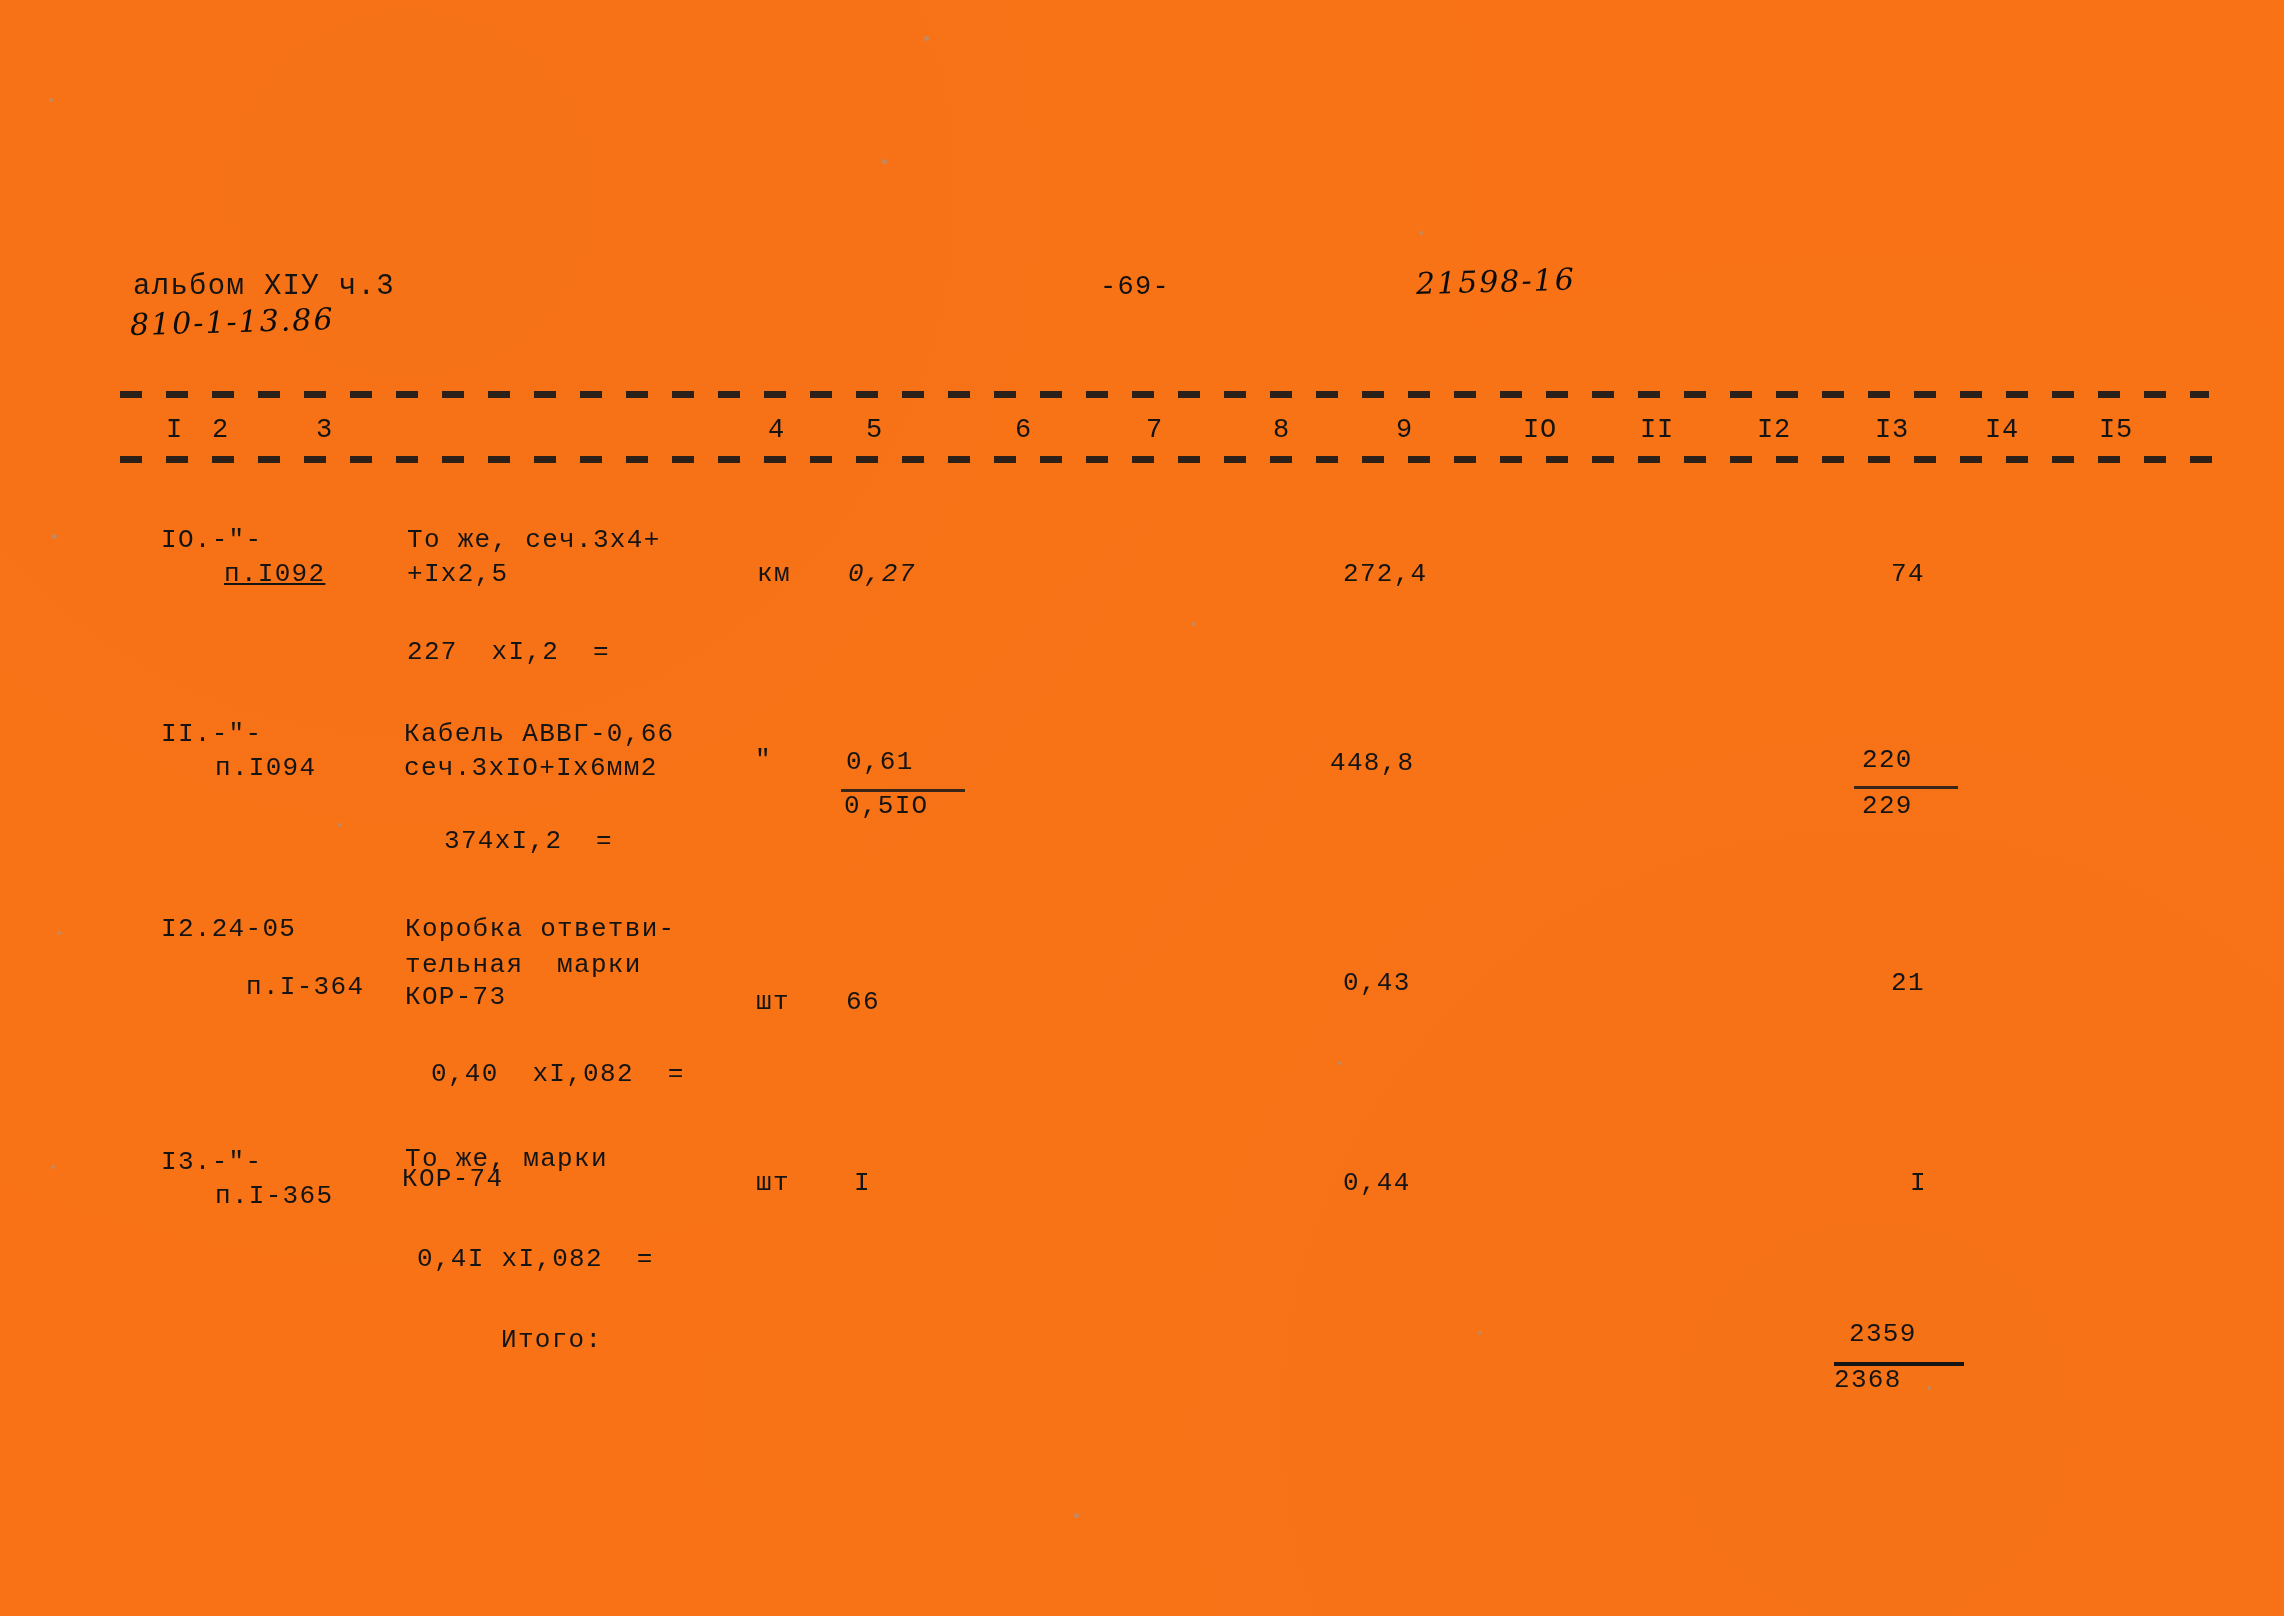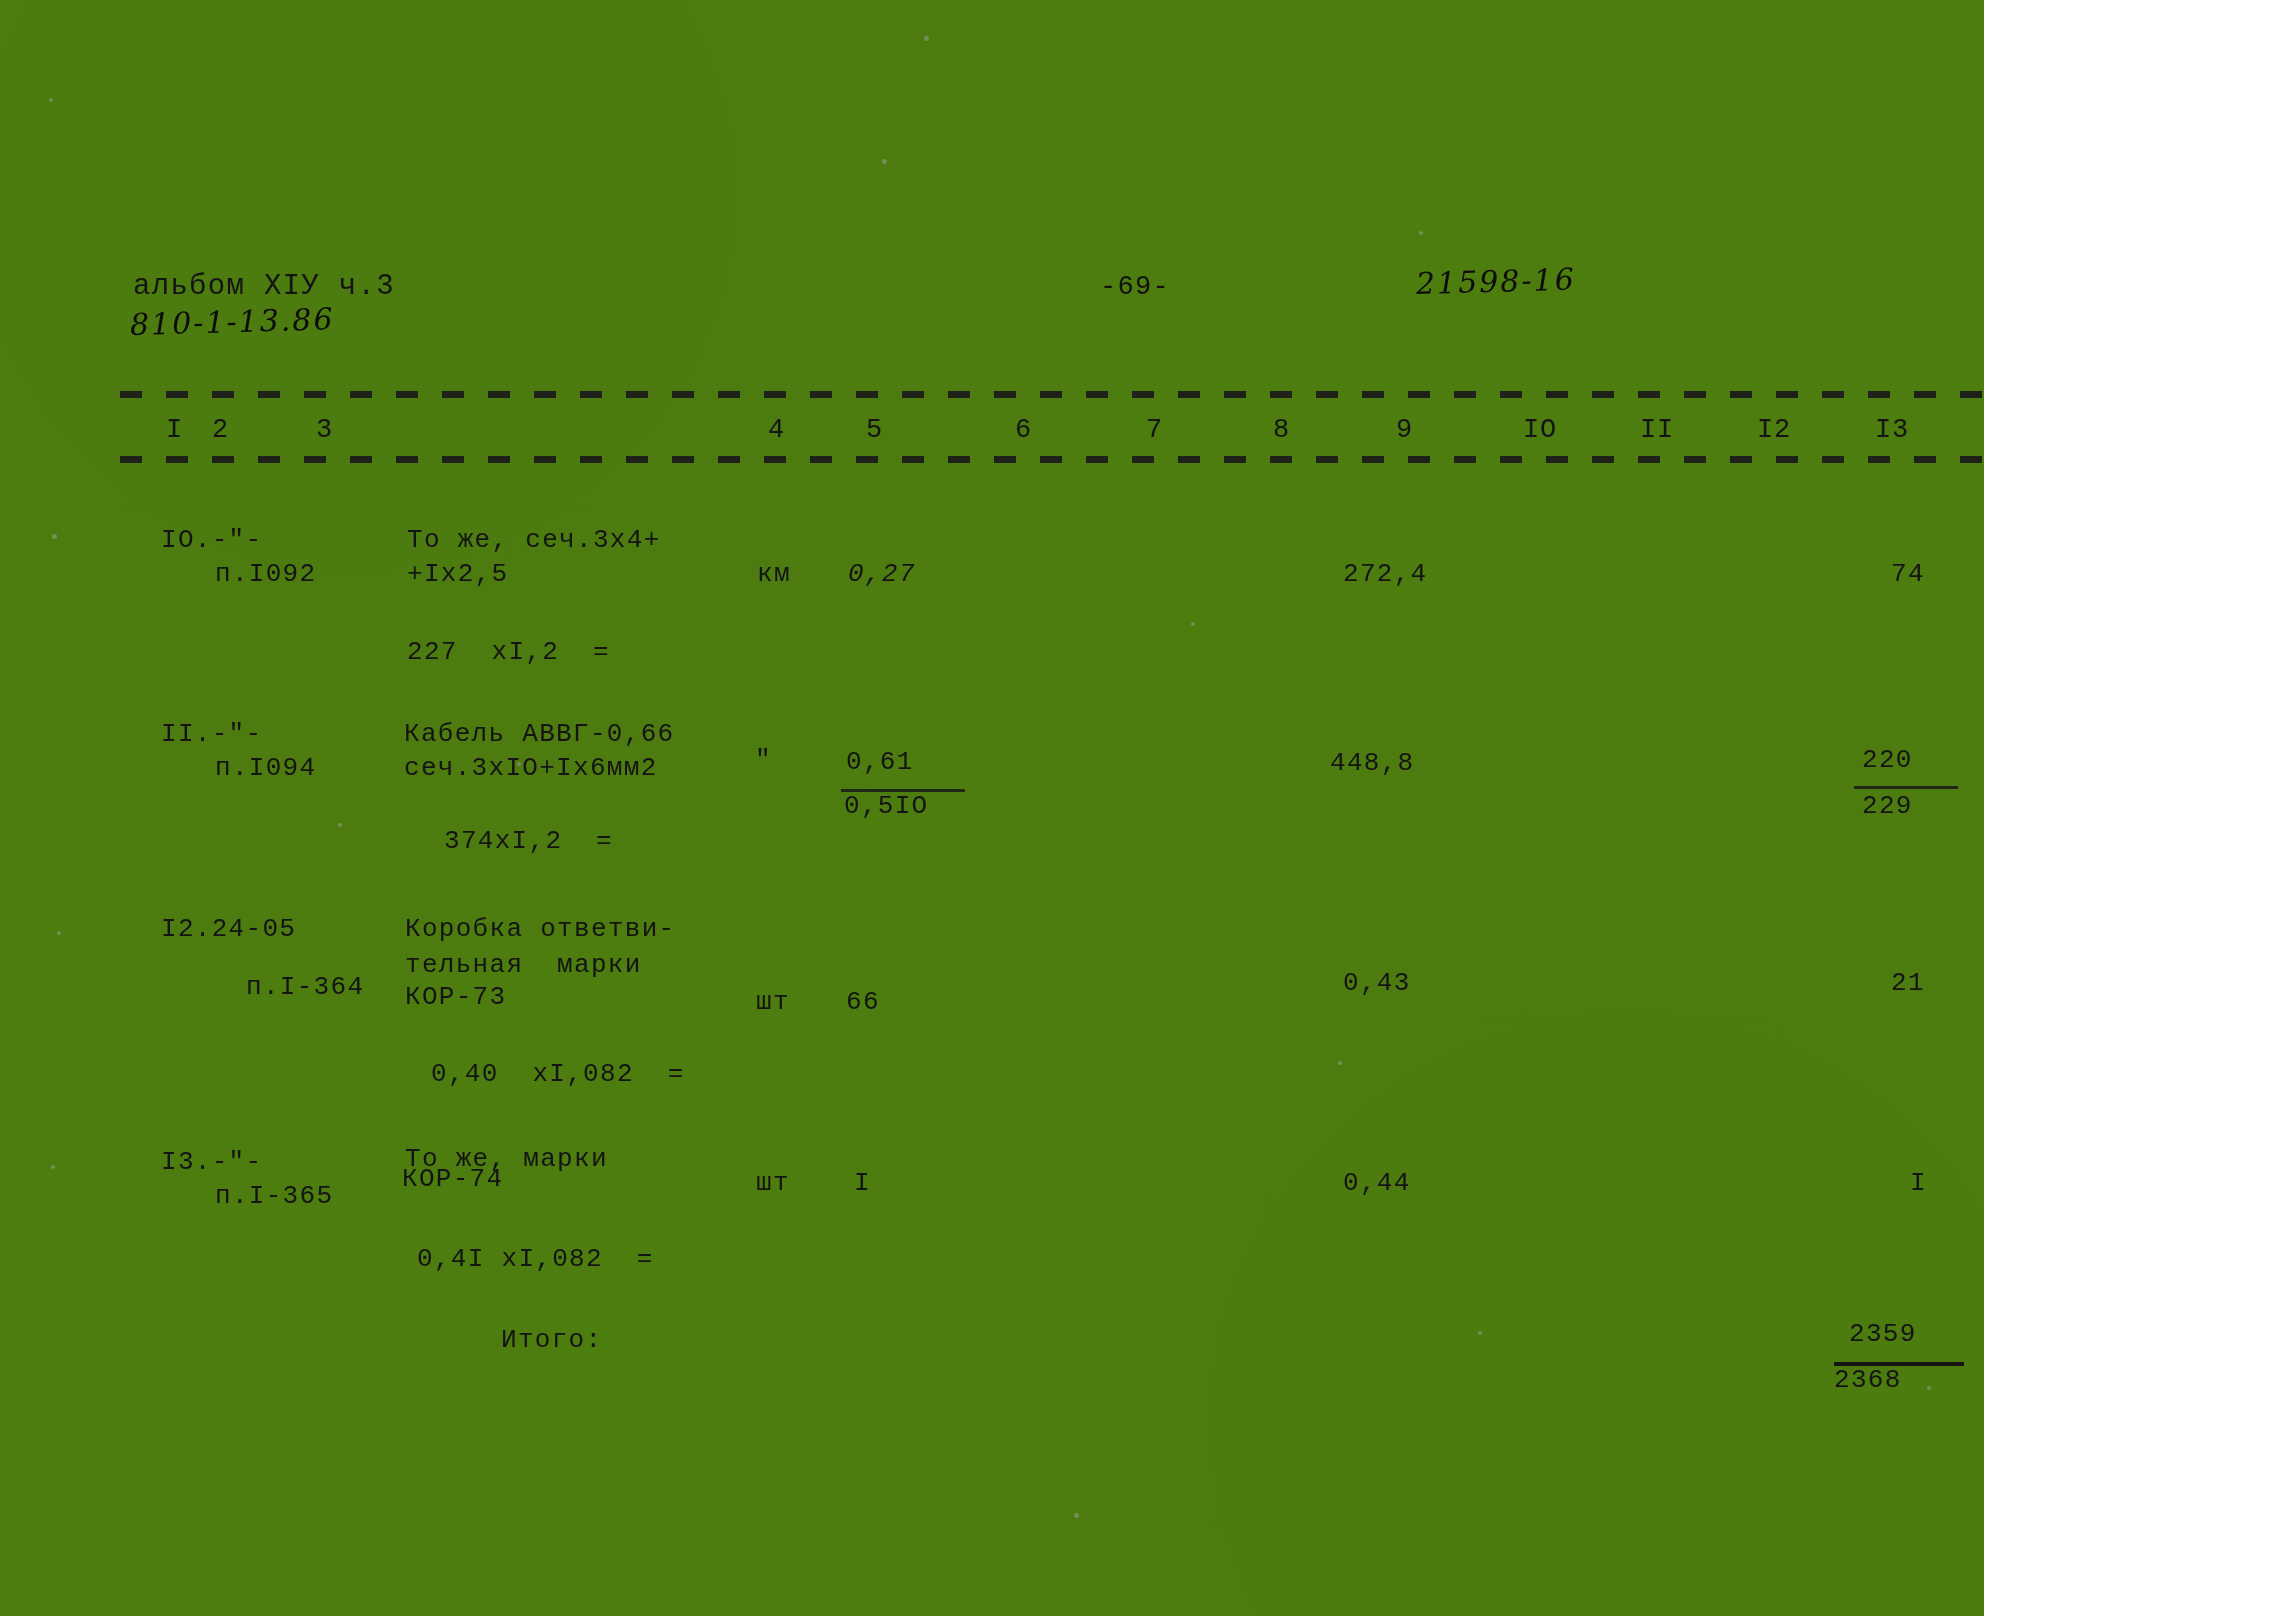--- a/index.html
+++ b/index.html
@@ -6,23 +6,23 @@
     margin: 0;
     padding: 0;
     background: #ffffff;
   }
   body {
     font-family: "Liberation Mono", "DejaVu Sans Mono", monospace;
     color: #111111;
   }
   #page {
     position: relative;
-    width: 1984px;
+    width: 2284px;
     height: 1617px;
-    background: #4d7c0f;
+    background: #f97316;
     overflow: hidden;
   }
   
   #page::before {
     content: "";
     position: absolute;
     inset: 0;
     background:
       radial-gradient(circle at 18% 12%, rgba(0,0,0,0.012), rgba(0,0,0,0) 55%),
       radial-gradient(circle at 82% 88%, rgba(0,0,0,0.010), rgba(0,0,0,0) 60%);
@@ -117,21 +117,21 @@
       <div class="abs colnum" style="left: 1640px; top: 415px;">II</div>
       <div class="abs colnum" style="left: 1757px; top: 415px;">I2</div>
       <div class="abs colnum" style="left: 1875px; top: 415px;">I3</div>
       <div class="abs colnum" style="left: 1985px; top: 415px;">I4</div>
       <div class="abs colnum" style="left: 2099px; top: 415px;">I5</div>
     </div>
 
   <div class="dashrule" style="left:120px; top:456px; width:2093px;"></div>
 
   <div class="abs typed" style="left:161px; top:527px;">IO.-"-</div>
-  <div class="abs typed" style="left:215px; top:561px;">п.I092</div>
+  <div class="abs typed" style="left:224px; top:561px;text-decoration:underline;">п.I092</div>
   <div class="abs typed" style="left:407px; top:527px;">То же, сеч.3х4+</div>
   <div class="abs typed" style="left:407px; top:561px;">+Iх2,5</div>
   <div class="abs typed" style="left:757px; top:561px;">км</div>
   <div class="abs typed" style="left:848px; top:561px;font-style:italic;">0,27</div>
   <div class="abs typed" style="left:1343px; top:561px;">272,4</div>
   <div class="abs typed" style="left:1891px; top:561px;">74</div>
   <div class="abs typed" style="left:407px; top:639px;">227  хI,2  =</div>
 
   <div class="abs typed" style="left:161px; top:721px;">II.-"-</div>
   <div class="abs typed" style="left:215px; top:755px;">п.I094</div>

